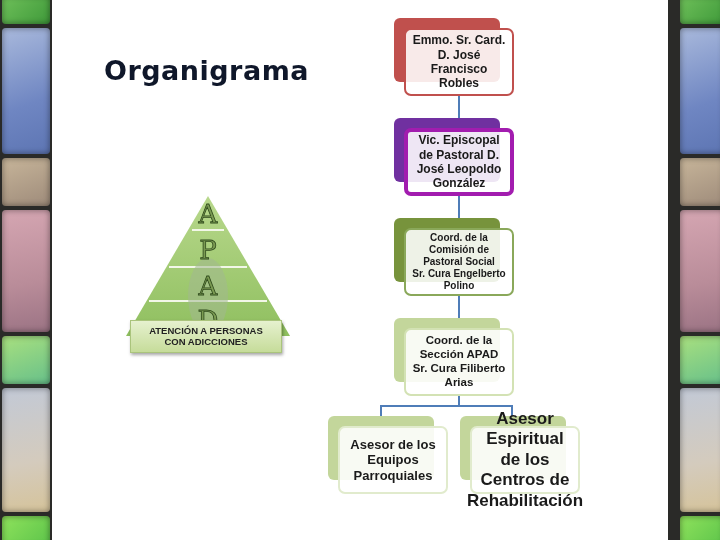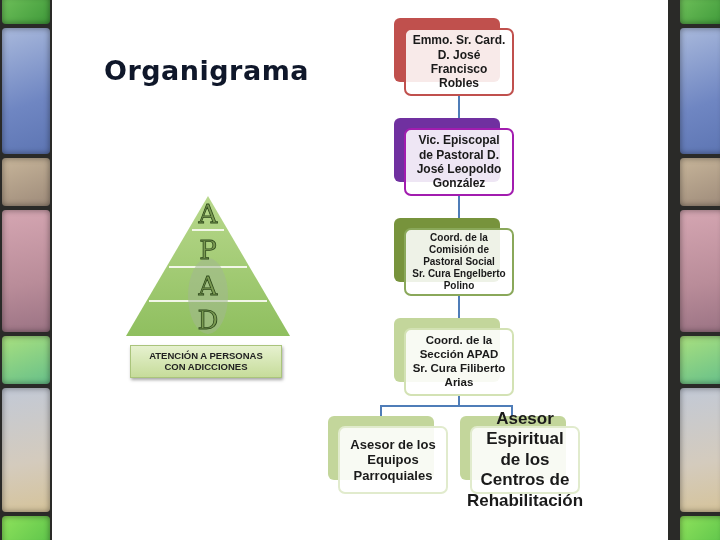--- a/index.html
+++ b/index.html
@@ -29,21 +29,21 @@
     display: flex; align-items: center; justify-content: center; text-align: center;
     font-family: "Liberation Sans", sans-serif; font-weight: bold; color: #1a1a1a;
     line-height: 1.2; padding: 2px 4px;
   }
   .node-text { white-space: pre-line; }
   .line { position: absolute; background: #4f7db8; }
 
   
   .pyramid { position: absolute; left: 126px; top: 196px; width: 164px; height: 140px; }
   .pyr-label {
-    position: absolute; left: 130px; top: 345px; width: 152px; height: 33px;
+    position: absolute; left: 130px; top: 320px; width: 152px; height: 33px;
     background: linear-gradient(#e6f1cf, #c6dc9a); border: 1px solid #aac47c;
     box-shadow: 1px 2px 3px rgba(0,0,0,0.35);
     font-family: "Liberation Sans", sans-serif; font-weight: bold; font-size: 9.5px;
     color: #222; text-align: center; line-height: 1.2; padding-top: 4px; white-space: pre-line;
   }
 </style>
 </head>
 <body>
 
 <div class="side left">
@@ -100,21 +100,21 @@
 
 <div class="node-back" style="left:394px;top:18px;width:106px;height:64px;background:#c0504d;"></div>
 <div class="node-front" style="left:404px;top:28px;width:110px;height:68px;border:2px solid #c0504d;font-size:12px;">
   <span class="node-text">Emmo. Sr. Card.
 D. José
 Francisco
 Robles</span>
 </div>
 
 <div class="node-back" style="left:394px;top:118px;width:106px;height:64px;background:#7030a0;"></div>
-<div class="node-front" style="left:404px;top:128px;width:110px;height:68px;border:2px solid #a21caf;font-size:12px;">
+<div class="node-front" style="left:404px;top:128px;width:110px;height:68px;border:4px solid #a21caf;font-size:12px;">
   <span class="node-text">Vic. Episcopal
 de Pastoral D.
 José Leopoldo
 González</span>
 </div>
 
 <div class="node-back" style="left:394px;top:218px;width:106px;height:64px;background:#77933c;"></div>
 <div class="node-front" style="left:404px;top:228px;width:110px;height:68px;border:2px solid #8aa85a;font-size:10px;">
   <span class="node-text">Coord. de la
 Comisión de

